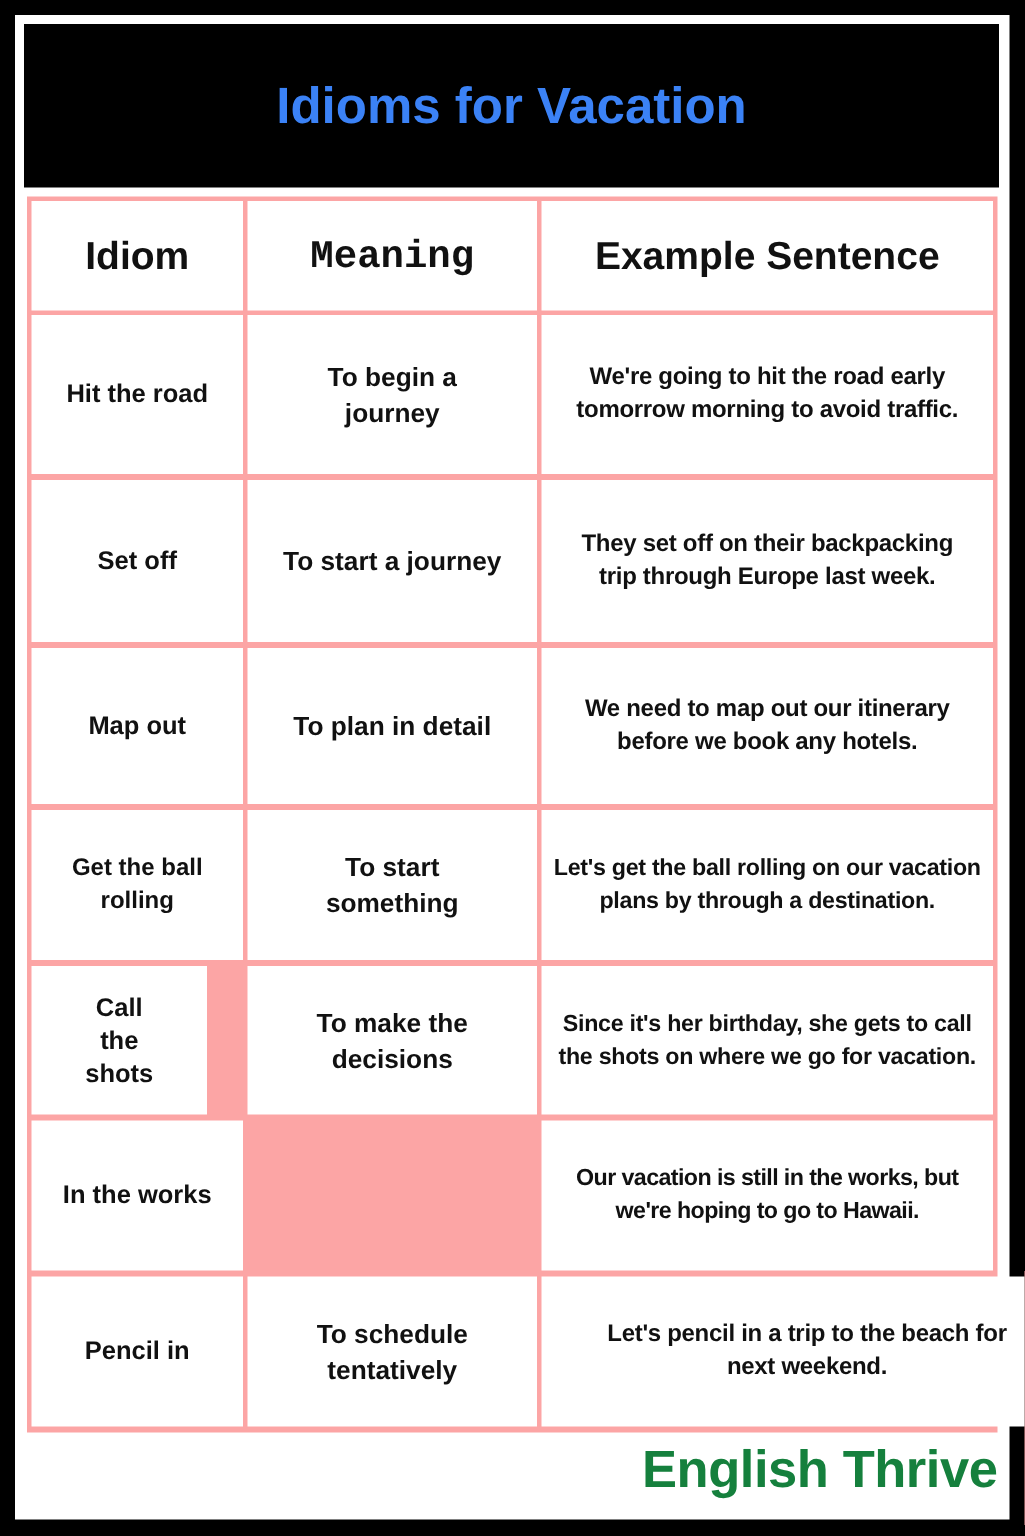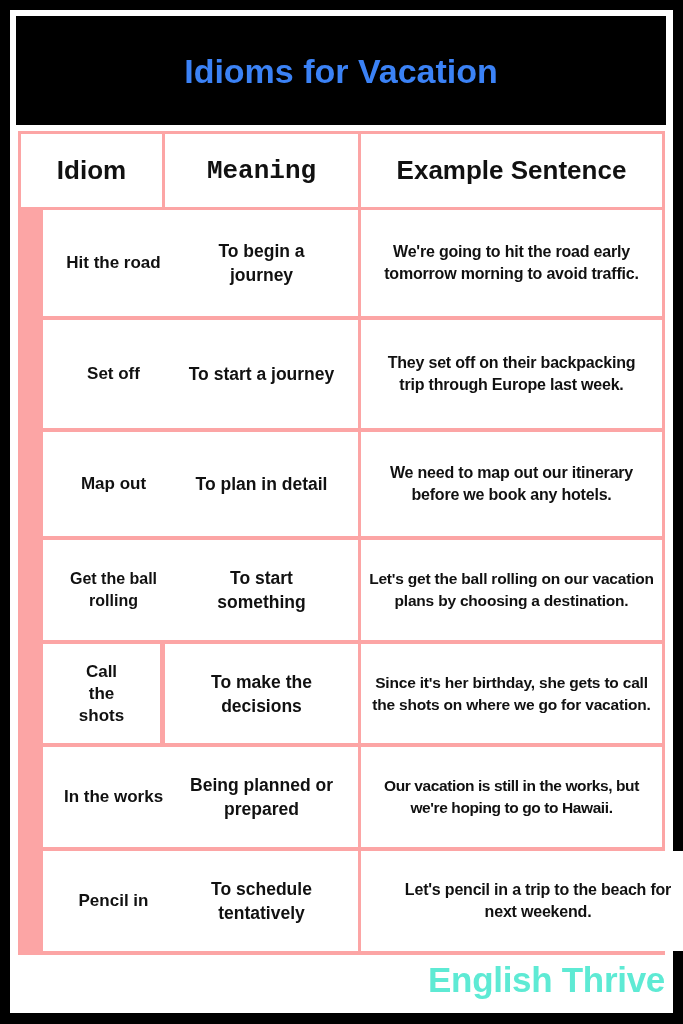--- a/index.html
+++ b/index.html
@@ -40,30 +40,30 @@
     position: absolute;
     background: #ffffff;
     display: flex; align-items: center; justify-content: center;
     text-align: center;
     color: #111111;
     font-weight: bold;
     box-sizing: border-box;
     padding: 0 6px;
   }
   .cell.header { font-size: 26px; }
-  .cell.body-idiom { font-size: 17px; line-height: 22px; margin-left: 22px; }
+  .cell.body-idiom { font-size: 17px; line-height: 22px; }
   .cell.body-meaning { font-size: 17.5px; line-height: 24px; }
   .cell.body-example { font-size: 16px; line-height: 22px; padding: 0 10px; letter-spacing: -0.2px; }
   .footer-text {
     position: absolute;
     right: 18px;
     top: 960px;
     font-size: 35px;
     font-weight: bold;
-    color: #5eead4;
+    color: #15803d;
     letter-spacing: -0.3px;
   }
 </style>
 </head>
 <body>
 
 <div class="frame"></div>
 
 <div class="title-box">
   <span class="title-text">Idioms for Vacation</span>
@@ -82,28 +82,27 @@
   <div class="cell body-idiom" style="left:3px; top:189px; width:141px; height:108px;">Set off</div>
   <div class="cell body-meaning" style="left:147px; top:189px; width:193px; height:108px;">To start a journey</div>
   <div class="cell body-example" style="left:343px; top:189px; width:301px; height:108px; padding:0 22px;">They set off on their backpacking trip through Europe last week.</div>
 
   <div class="cell body-idiom" style="left:3px; top:301px; width:141px; height:104px;">Map out</div>
   <div class="cell body-meaning" style="left:147px; top:301px; width:193px; height:104px;">To plan in detail</div>
   <div class="cell body-example" style="left:343px; top:301px; width:301px; height:104px;">We need to map out our itinerary before we book any hotels.</div>
 
   <div class="cell body-idiom" style="left:3px; top:409px; width:141px; height:100px; font-size:16px; padding:0 14px;">Get the ball rolling</div>
   <div class="cell body-meaning" style="left:147px; top:409px; width:193px; height:100px; padding:0 40px;">To start something</div>
-  <div class="cell body-example" style="left:343px; top:409px; width:301px; height:100px; font-size:15.5px; padding:0 8px;">Let's get the ball rolling on our vacation plans by choosing a destination.</div>
+  <div class="cell body-example" style="left:343px; top:409px; width:301px; height:100px; font-size:15.5px; padding:0 8px;">Let's get the ball rolling on our vacation plans by through a destination.</div>
 
   <div class="cell body-idiom" style="left:3px; top:513px; width:117px; height:99px; padding:0 30px;">Call the shots</div>
   <div class="cell body-meaning" style="left:147px; top:513px; width:193px; height:99px; padding:0 36px;">To make the decisions</div>
   <div class="cell body-example" style="left:343px; top:513px; width:301px; height:99px; font-size:15.5px; padding:0 6px;">Since it's her birthday, she gets to call the shots on where we go for vacation.</div>
 
   <div class="cell body-idiom" style="left:3px; top:616px; width:141px; height:100px;">In the works</div>
-  <div class="cell body-meaning" style="left:147px; top:616px; width:193px; height:100px; padding:0 14px;">Being planned or prepared</div>
   <div class="cell body-example" style="left:343px; top:616px; width:301px; height:100px; font-size:15.5px; padding:0 4px; letter-spacing:-0.4px;">Our vacation is still in the works, but we're hoping to go to Hawaii.</div>
 
   <div class="cell body-idiom" style="left:3px; top:720px; width:141px; height:100px;">Pencil in</div>
   <div class="cell body-meaning" style="left:147px; top:720px; width:193px; height:100px; padding:0 40px;">To schedule tentatively</div>
   <div class="cell body-example" style="left:343px; top:720px; width:354px; height:100px; padding:0 36px;">Let's pencil in a trip to the beach for next weekend.</div>
 </div>
 
 <div class="footer-text">English Thrive</div>
 
 </body></html>

